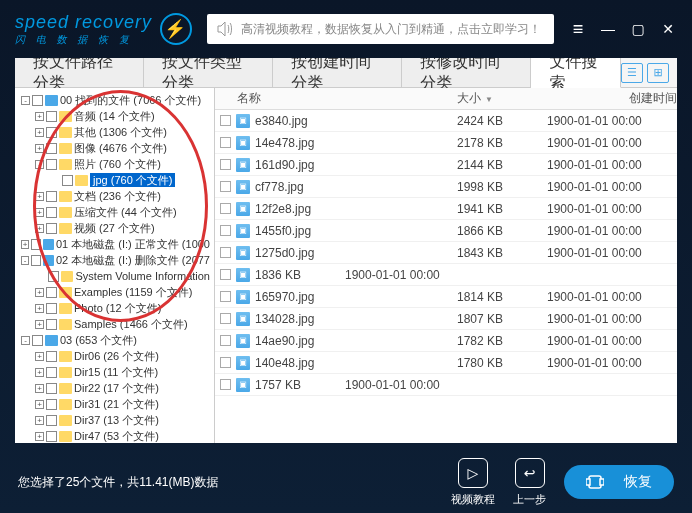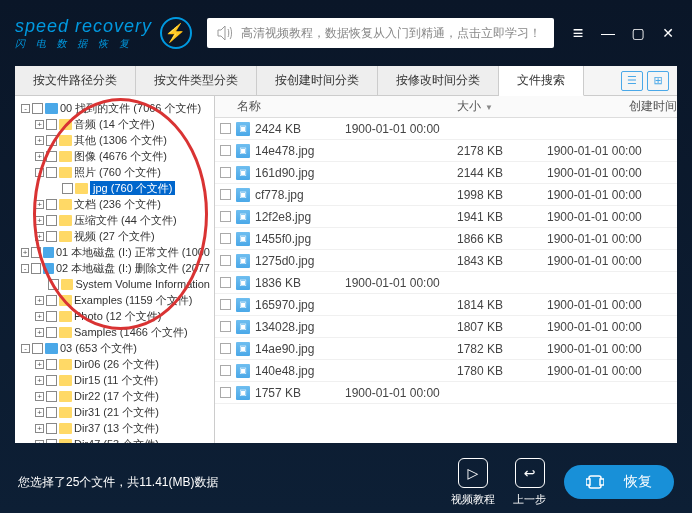--- a/index.html
+++ b/index.html
@@ -1,31 +1,31 @@
 <!DOCTYPE html>
 <html><head>
 <meta charset="utf-8">
 <style>
 * { margin: 0; padding: 0; box-sizing: border-box; font-family: "Microsoft YaHei", Arial, sans-serif; }
 body { background: #0a1628; width: 692px; height: 513px; overflow: hidden; color: #fff; }
 .app { width: 100%; height: 100%; display: flex; flex-direction: column; background: linear-gradient(180deg, #0a1628 0%, #0d1f35 100%); }
-.titlebar { display: flex; align-items: center; padding: 10px 15px; height: 66px; }
+.titlebar { display: flex; align-items: center; padding: 10px 15px; height: 58px; }
 .logo { display: flex; align-items: center; gap: 8px; }
 .logo-text { display: flex; flex-direction: column; }
 .logo-main { font-size: 18px; font-style: italic; color: #0099e0; letter-spacing: 1px; }
 .logo-sub { font-size: 10px; color: #0099e0; letter-spacing: 4px; font-style: italic; }
 .logo-icon { width: 32px; height: 32px; border: 2px solid #0099e0; border-radius: 50%; display: flex; align-items: center; justify-content: center; color: #0099e0; font-size: 18px; }
 .banner { flex: 1; margin: 0 15px; background: #fff; border-radius: 2px; height: 30px; display: flex; align-items: center; padding: 0 10px; color: #888; font-size: 12px; gap: 8px; }
 .speaker { width: 16px; height: 14px; }
 .win-controls { display: flex; gap: 12px; align-items: center; }
 .win-btn { width: 18px; height: 18px; display: flex; align-items: center; justify-content: center; cursor: pointer; color: #fff; font-size: 14px; }
 .menu-icon { font-size: 18px; }
 .content { flex: 1; margin: 0 15px 8px 15px; background: #fff; display: flex; flex-direction: column; overflow: hidden; }
 .tabs { display: flex; border-bottom: 1px solid #ccc; height: 30px; background: #f5f5f5; }
-.tab { padding: 0 18px; font-size: 12px; color: #333; display: flex; align-items: center; border-right: 1px solid #ccc; cursor: pointer; background: #eee; }
+.tab { padding: 0 18px; font-size: 16px; color: #333; display: flex; align-items: center; border-right: 1px solid #ccc; cursor: pointer; background: #eee; }
 .tab.active { background: #fff; border-bottom: 1px solid #fff; margin-bottom: -1px; }
 .view-toggles { margin-left: auto; display: flex; align-items: center; padding-right: 8px; gap: 4px; }
 .view-btn { width: 22px; height: 20px; border: 1px solid #4aa8e8; border-radius: 2px; display: flex; align-items: center; justify-content: center; cursor: pointer; color: #4aa8e8; font-size: 11px; }
 .panes { flex: 1; display: flex; overflow: hidden; }
 .tree-pane { width: 200px; border-right: 1px solid #ccc; overflow: auto; font-size: 11px; color: #333; padding: 4px 2px; position: relative; background: #fff; }
 .tree-item { display: flex; align-items: center; padding: 1px 2px; white-space: nowrap; gap: 2px; line-height: 14px; }
 .tree-toggle { width: 9px; height: 9px; border: 1px solid #888; display: inline-flex; align-items: center; justify-content: center; font-size: 8px; color: #555; cursor: pointer; line-height: 7px; }
 .tree-spacer { display: inline-block; }
 .tree-check { width: 11px; height: 11px; border: 1px solid #888; cursor: pointer; }
 .folder-icon { width: 13px; height: 11px; background: #ffd966; border-radius: 1px; display: inline-block; }
@@ -256,20 +256,21 @@
       <div class="list-pane">
         <div class="list-header">
           <div class="col-name"><span>名称</span></div>
           <div class="col-size"><span>大小</span><span class="sort-ind">▼</span></div>
           <div class="col-date"><span>创建时间</span></div>
         </div>
         <div class="list-body" id="list-body">
             <div class="list-row">
               <span class="row-check"></span>
               <span class="file-icon">▣</span>
+              <span class="row-name">e3840.jpg</span>
               <span class="row-size">2424 KB</span>
               <span class="row-date">1900-01-01  00:00</span>
             </div>
             <div class="list-row">
               <span class="row-check"></span>
               <span class="file-icon">▣</span>
               <span class="row-name">14e478.jpg</span>
               <span class="row-size">2178 KB</span>
               <span class="row-date">1900-01-01  00:00</span>
             </div>

